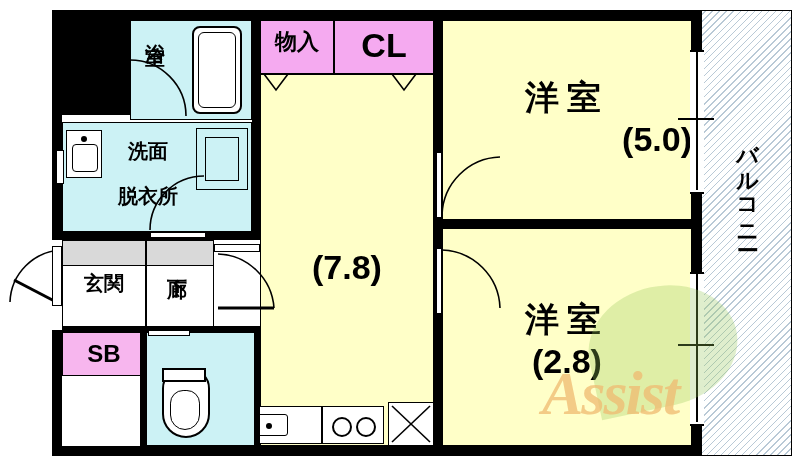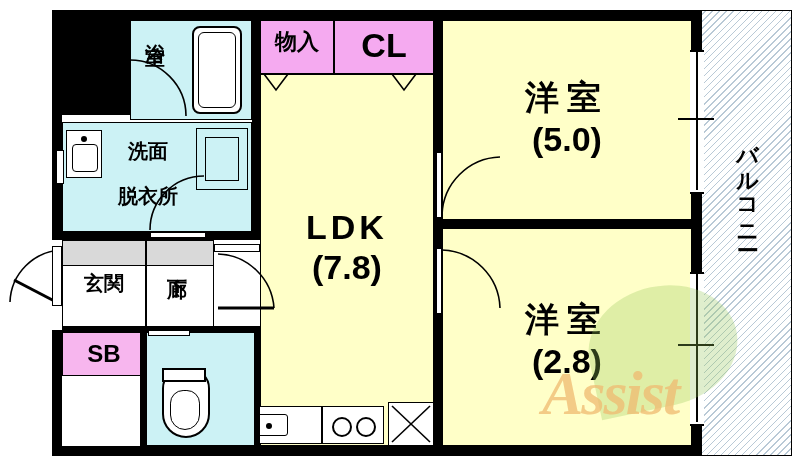--- a/index.html
+++ b/index.html
@@ -111,21 +111,20 @@
 
   <div class="abs wall" style="left:62px;top:232px;width:198px;height:8px;"></div>
 
   <div class="abs room-magenta bord" style="left:260px;top:20px;width:74px;height:54px;"></div>
   <div class="lbl f22" style="left:258px;top:30px;width:78px;">物入</div>
 
   <div class="abs room-magenta bord" style="left:334px;top:20px;width:100px;height:54px;"></div>
   <div class="lbl f26" style="left:334px;top:26px;width:100px;">CL</div>
 
   <div class="abs room-yellow bord" style="left:260px;top:74px;width:174px;height:372px;"></div>
-  <div class="lbl f26" style="left:262px;top:208px;width:170px;letter-spacing:4px;">LDK</div>
   <div class="lbl f26" style="left:262px;top:248px;width:170px;">(7.8)</div>
 
   <svg class="door" style="left:260px;top:74px;width:80px;height:22px;">
     <path d="M4 0 L16 16 L28 0"></path>
   </svg>
   <svg class="door" style="left:334px;top:74px;width:104px;height:22px;">
     <path d="M58 0 L70 16 L82 0"></path>
     <path d="M8 0 L20 16 L32 0" style="stroke:none;"></path>
   </svg>
 
@@ -138,21 +137,21 @@
   <div class="abs room-white bord" style="left:388px;top:402px;width:46px;height:44px;"></div>
   <svg class="door" style="left:388px;top:402px;width:46px;height:44px;">
     <line x1="4" y1="4" x2="42" y2="40"></line>
     <line x1="42" y1="4" x2="4" y2="40"></line>
   </svg>
 
   <div class="abs wall" style="left:434px;top:20px;width:8px;height:426px;"></div>
 
   <div class="abs room-yellow bord" style="left:442px;top:20px;width:250px;height:200px;"></div>
   <div class="lbl f26" style="left:442px;top:78px;width:250px;letter-spacing:8px;">洋室</div>
-  <div class="lbl f26" style="left:442px;top:120px;width:250px;">(5.0)</div>
+  <div class="lbl f26" style="left:442px;top:120px;width:250px;text-align:right;">(5.0)</div>
 
   <div class="abs room-yellow bord" style="left:442px;top:228px;width:250px;height:218px;"></div>
   <div class="lbl f26" style="left:442px;top:300px;width:250px;letter-spacing:8px;">洋室</div>
   <div class="lbl f26" style="left:442px;top:342px;width:250px;">(2.8)</div>
 
   <div class="abs wall" style="left:442px;top:220px;width:250px;height:8px;"></div>
 
   <div class="abs" style="left:690px;top:50px;width:14px;height:140px;background:#fff;border-top:2px solid #000;border-bottom:2px solid #000;"></div>
   <div class="abs" style="left:696px;top:50px;width:2px;height:140px;background:#000;"></div>
   <div class="abs" style="left:678px;top:118px;width:36px;height:2px;background:#000;"></div>

